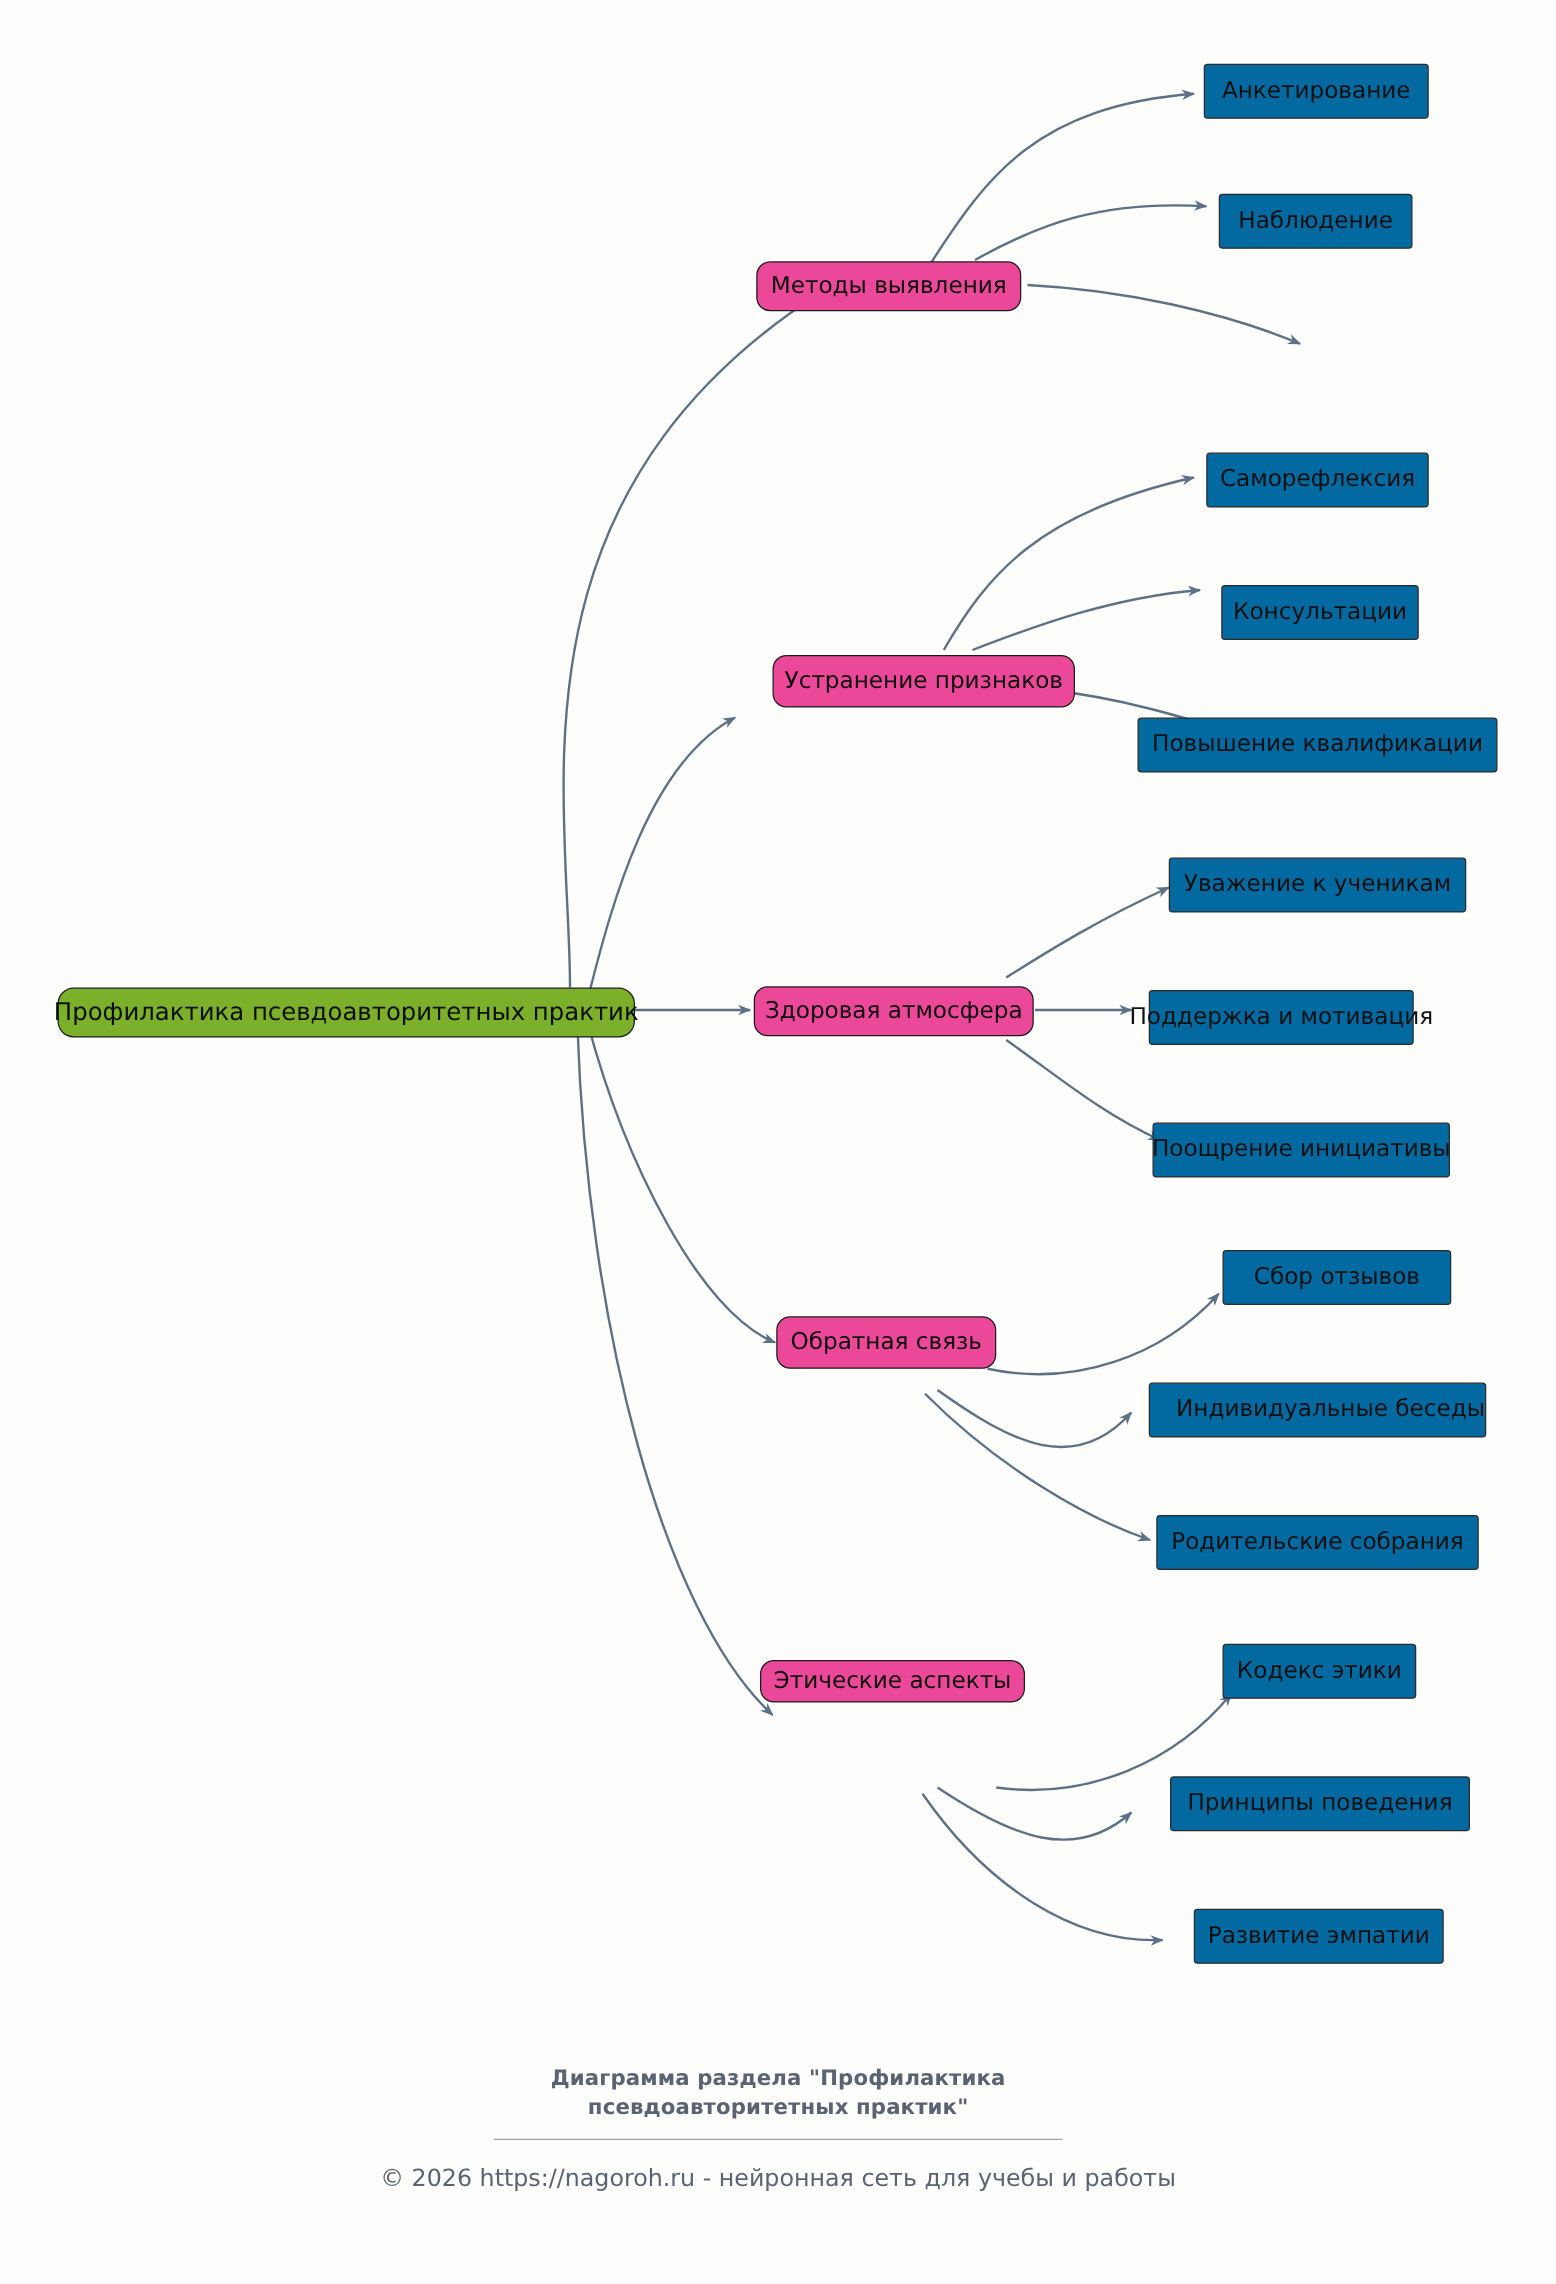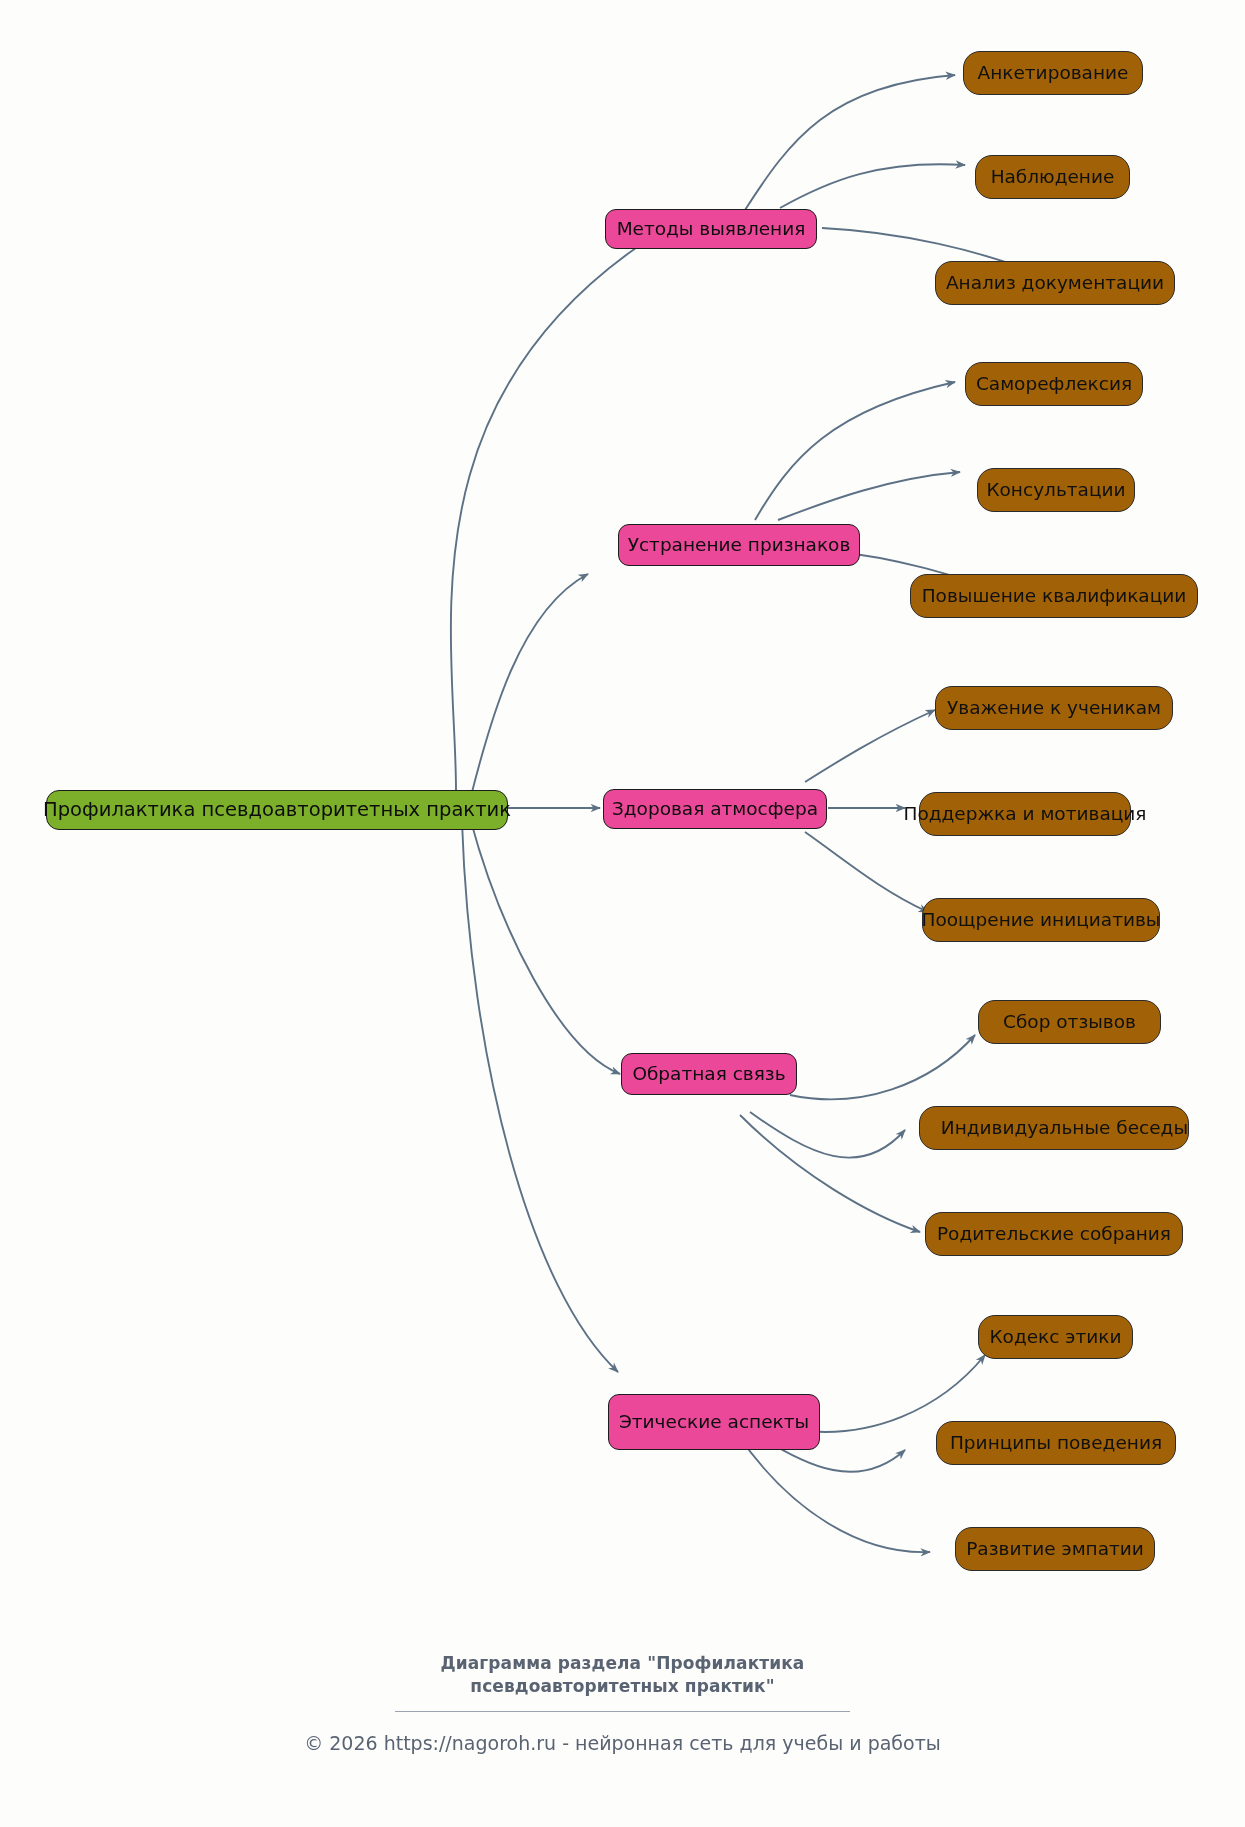--- a/index.html
+++ b/index.html
@@ -47,25 +47,25 @@
     box-shadow: 0 0 0 0 rgba(0,0,0,0);
   }
   .node-branch {
     background: #ec4899;
     border: 1.4px solid #1c1c1c;
     color: #0d0d0d;
     font-size: 18.5px;
     border-radius: 11px;
   }
   .node-leaf {
-    background: #a16207;
+    background: #0369a1;
     border: 1.5px solid #2b2b2b;
     color: #101010;
     font-size: 18.5px;
-    border-radius: 17px;
+    border-radius: 3px;
   }
   #footer {
     position: absolute;
     left: 0;
     top: 1652px;
     width: 1245px;
     text-align: center;
   }
   .footer-title {
     font-family: "DejaVu Sans", sans-serif;
@@ -135,23 +135,20 @@
 
   <div class="node node-branch" style="left:605px; top:209px; width:212px; height:40px;">
     <span>Методы выявления</span>
   </div>
   <div class="node node-leaf" style="left:963px; top:51px; width:180px; height:44px;">
     <span>Анкетирование</span>
   </div>
   <div class="node node-leaf" style="left:975px; top:155px; width:155px; height:44px;">
     <span>Наблюдение</span>
   </div>
-  <div class="node node-leaf" style="left:935px; top:261px; width:240px; height:44px;">
-    <span>Анализ документации</span>
-  </div>
 
   <div class="node node-branch" style="left:594px; top:524px; width:242px; height:42px;margin-left:24px;">
     <span>Устранение признаков</span>
   </div>
   <div class="node node-leaf" style="left:965px; top:362px; width:178px; height:44px;">
     <span>Саморефлексия</span>
   </div>
   <div class="node node-leaf" style="left:977px; top:468px; width:158px; height:44px;">
     <span>Консультации</span>
   </div>
@@ -178,21 +175,21 @@
   <div class="node node-leaf" style="left:978px; top:1000px; width:183px; height:44px;">
     <span>Сбор отзывов</span>
   </div>
   <div class="node node-leaf" style="left:919px; top:1106px; width:270px; height:44px;justify-content:flex-end;">
     <span>Индивидуальные беседы</span>
   </div>
   <div class="node node-leaf" style="left:925px; top:1212px; width:258px; height:44px;">
     <span>Родительские собрания</span>
   </div>
 
-  <div class="node node-branch" style="left:608px; top:1394px; width:212px; height:56px;">
+  <div class="node node-branch" style="left:608px; top:1328px; width:212px; height:34px;">
     <span>Этические аспекты</span>
   </div>
   <div class="node node-leaf" style="left:978px; top:1315px; width:155px; height:44px;">
     <span>Кодекс этики</span>
   </div>
   <div class="node node-leaf" style="left:936px; top:1421px; width:240px; height:44px;">
     <span>Принципы поведения</span>
   </div>
   <div class="node node-leaf" style="left:955px; top:1527px; width:200px; height:44px;">
     <span>Развитие эмпатии</span>

